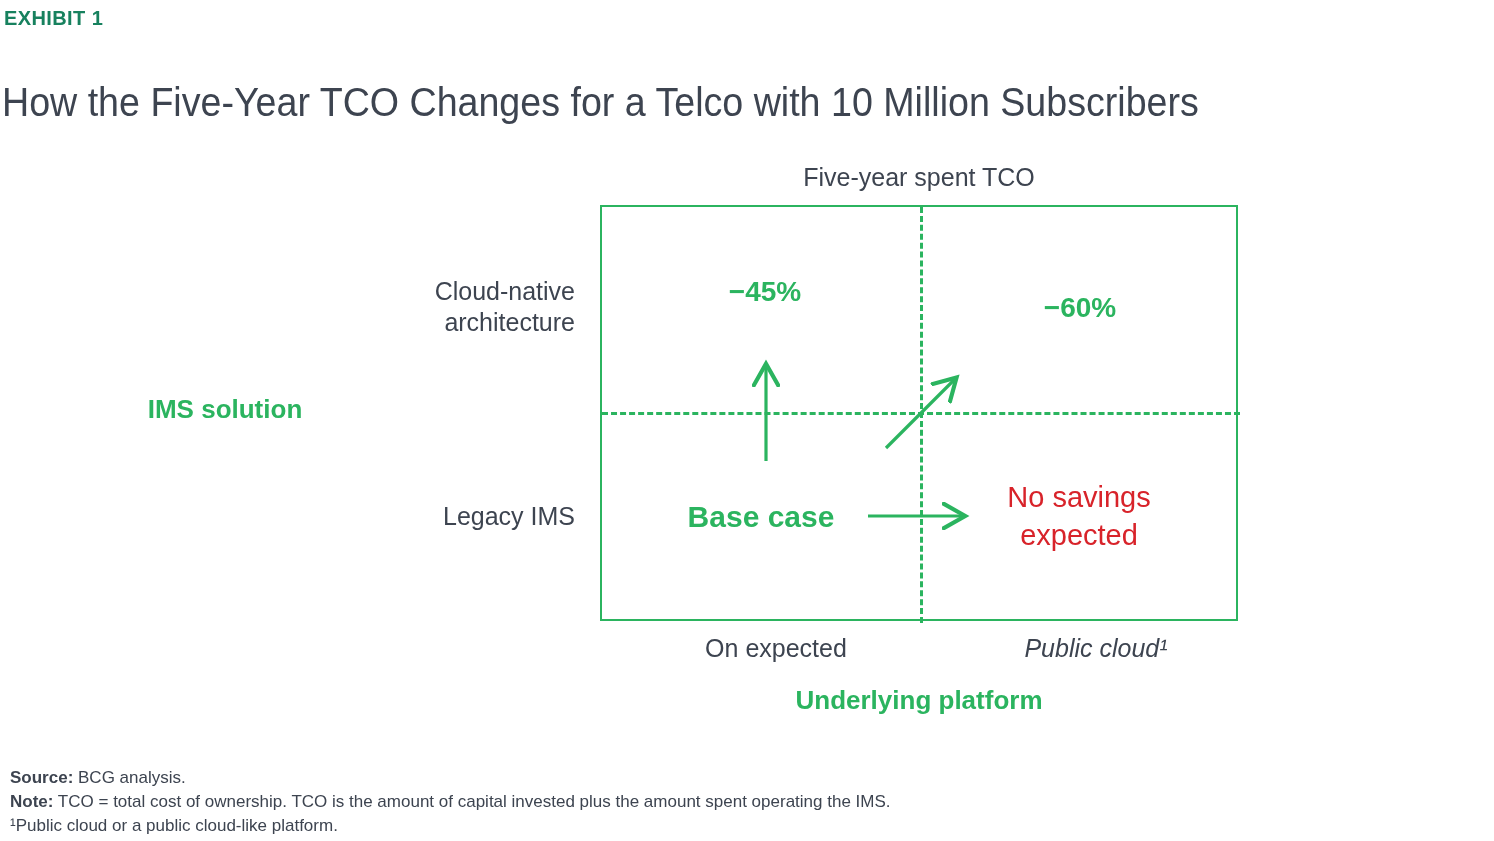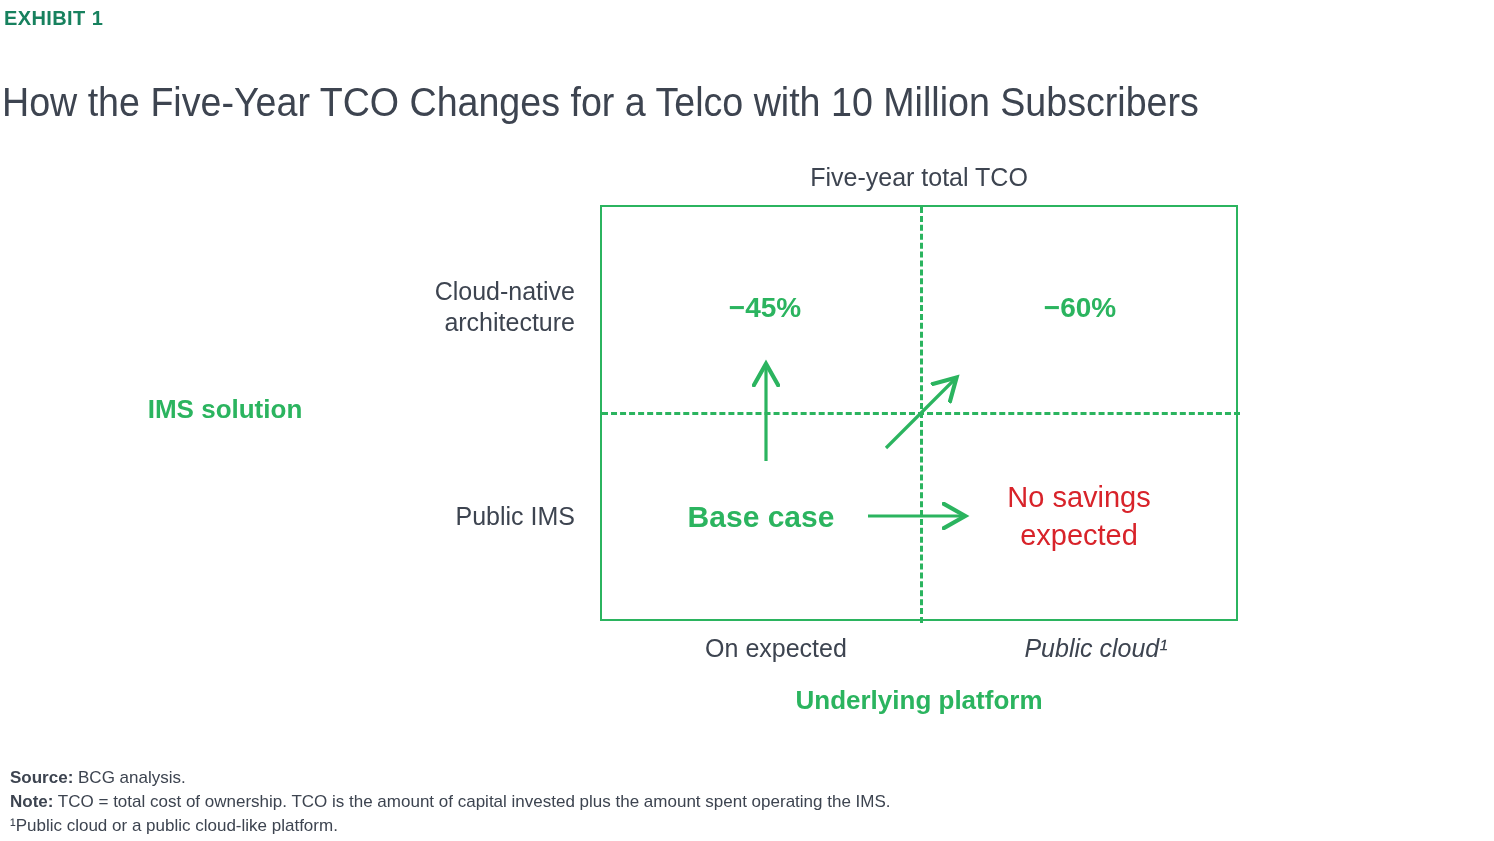--- a/index.html
+++ b/index.html
@@ -153,21 +153,21 @@
     font-size: 25px;
     line-height: 31px;
     color: #3d4450;
     font-style: italic;
   }
 
   
   #value-onprem-cloudnative {
     position: absolute;
     left: 640px;
-    top: 292px;
+    top: 276px;
     width: 250px;
     text-align: center;
     font-size: 28px;
     font-weight: bold;
     color: #2bb45f;
   }
   #value-cloud-cloudnative {
     position: absolute;
     left: 955px;
     top: 292px;
@@ -225,32 +225,32 @@
 </style>
 </head>
 <body>
 
 <div id="exhibit-label">EXHIBIT 1</div>
 
 <h1 id="page-title">How the Five-Year TCO Changes for a Telco with 10 Million Subscribers</h1>
 
 <div id="chart-area">
 
-  <div id="top-axis-title">Five-year total TCO</div>
+  <div id="top-axis-title">Five-year spent TCO</div>
 
   <div id="quadrant-frame">
     <div id="divider-vertical"></div>
     <div id="divider-horizontal"></div>
   </div>
 
   <div id="row-label-cloud-native">
     <div>Cloud-native</div>
     <div>architecture</div>
   </div>
-  <div id="row-label-legacy">Public IMS</div>
+  <div id="row-label-legacy">Legacy IMS</div>
 
   <div id="col-label-on-premises">On expected</div>
   <div id="col-label-public-cloud">Public cloud¹</div>
 
   <div id="left-axis-title">IMS solution</div>
   <div id="bottom-axis-title">Underlying platform</div>
 
   <div id="value-onprem-cloudnative">−45%</div>
   <div id="value-cloud-cloudnative">−60%</div>
   <div id="value-onprem-legacy">Base case</div>

